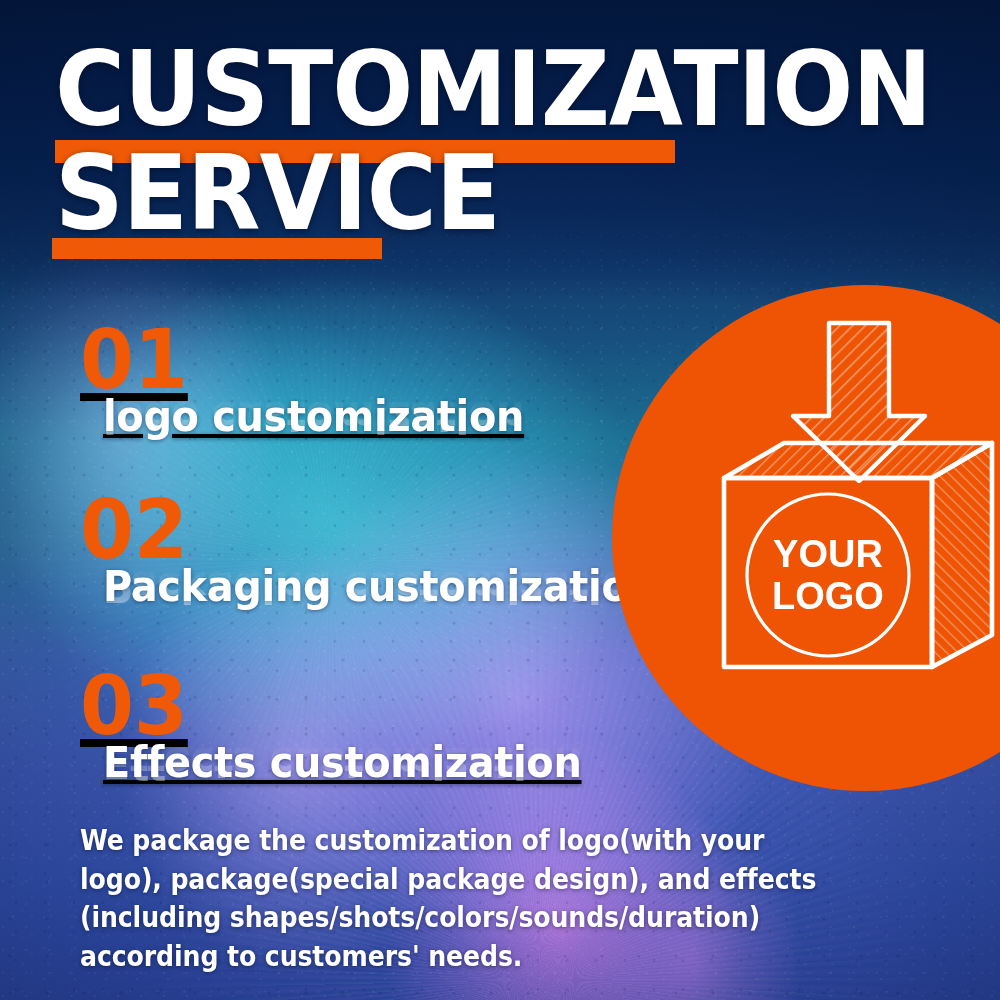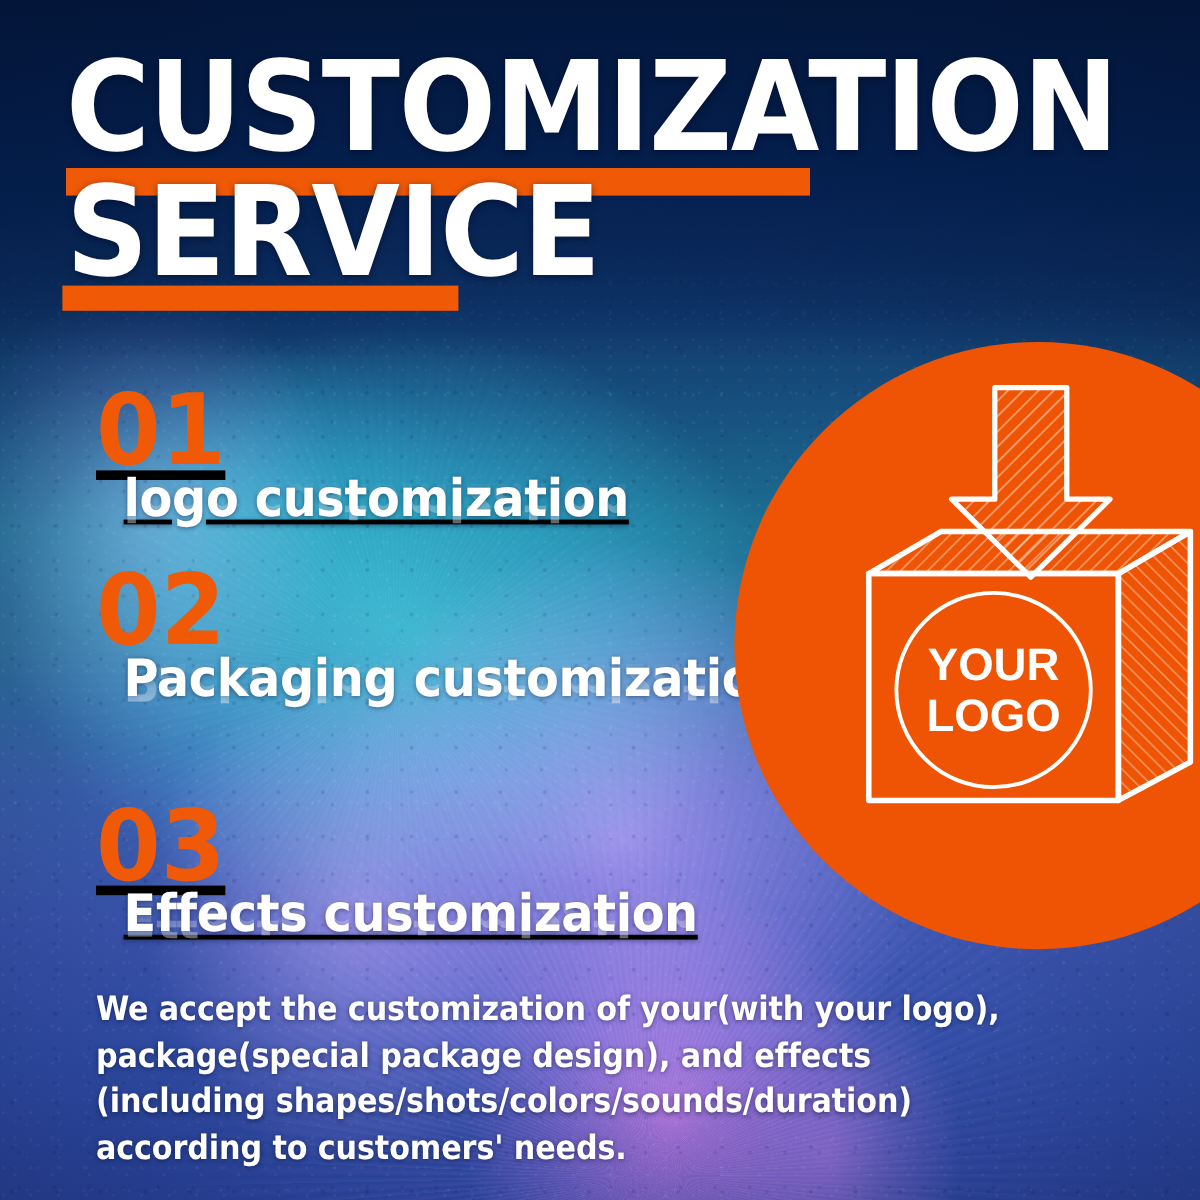--- a/index.html
+++ b/index.html
@@ -170,37 +170,37 @@
   </div>
 
   <div class="item" style="top:326px;text-decoration:underline;">
     <div class="item-num">01</div>
     <div class="item-label-wrap">
       <div class="item-label">logo customization</div>
       <div class="item-reflection">logo customization</div>
     </div>
   </div>
 
-  <div class="item" style="top:476px;">
+  <div class="item" style="top:496px;">
     <div class="item-num">02</div>
     <div class="item-label-wrap">
       <div class="item-label">Packaging customization</div>
       <div class="item-reflection">Packaging customization</div>
     </div>
   </div>
 
   <div class="item" style="top:672px;text-decoration:underline;">
     <div class="item-num">03</div>
     <div class="item-label-wrap">
       <div class="item-label">Effects customization</div>
       <div class="item-reflection">Effects customization</div>
     </div>
   </div>
 
-  <div class="para">We accept the customization of your(with your logo), package(special package design), and effects (including shapes/shots/colors/sounds/duration) according to customers' needs.</div>
+  <div class="para">We package the customization of logo(with your logo), package(special package design), and effects (including shapes/shots/colors/sounds/duration) according to customers' needs.</div>
 
   <div class="circle"></div>
 
   <svg class="illus" viewBox="0 0 506 506">
     <defs>
       <pattern id="hatch" width="9" height="9" patternTransform="rotate(45)" patternUnits="userSpaceOnUse">
         <line x1="0" y1="0" x2="0" y2="9" stroke="#ffffff" stroke-width="3.1" opacity="0.42"></line>
       </pattern>
       <pattern id="hatch2" width="8" height="8" patternTransform="rotate(45)" patternUnits="userSpaceOnUse">
         <line x1="0" y1="0" x2="0" y2="8" stroke="#ffffff" stroke-width="2.8" opacity="0.40"></line>

